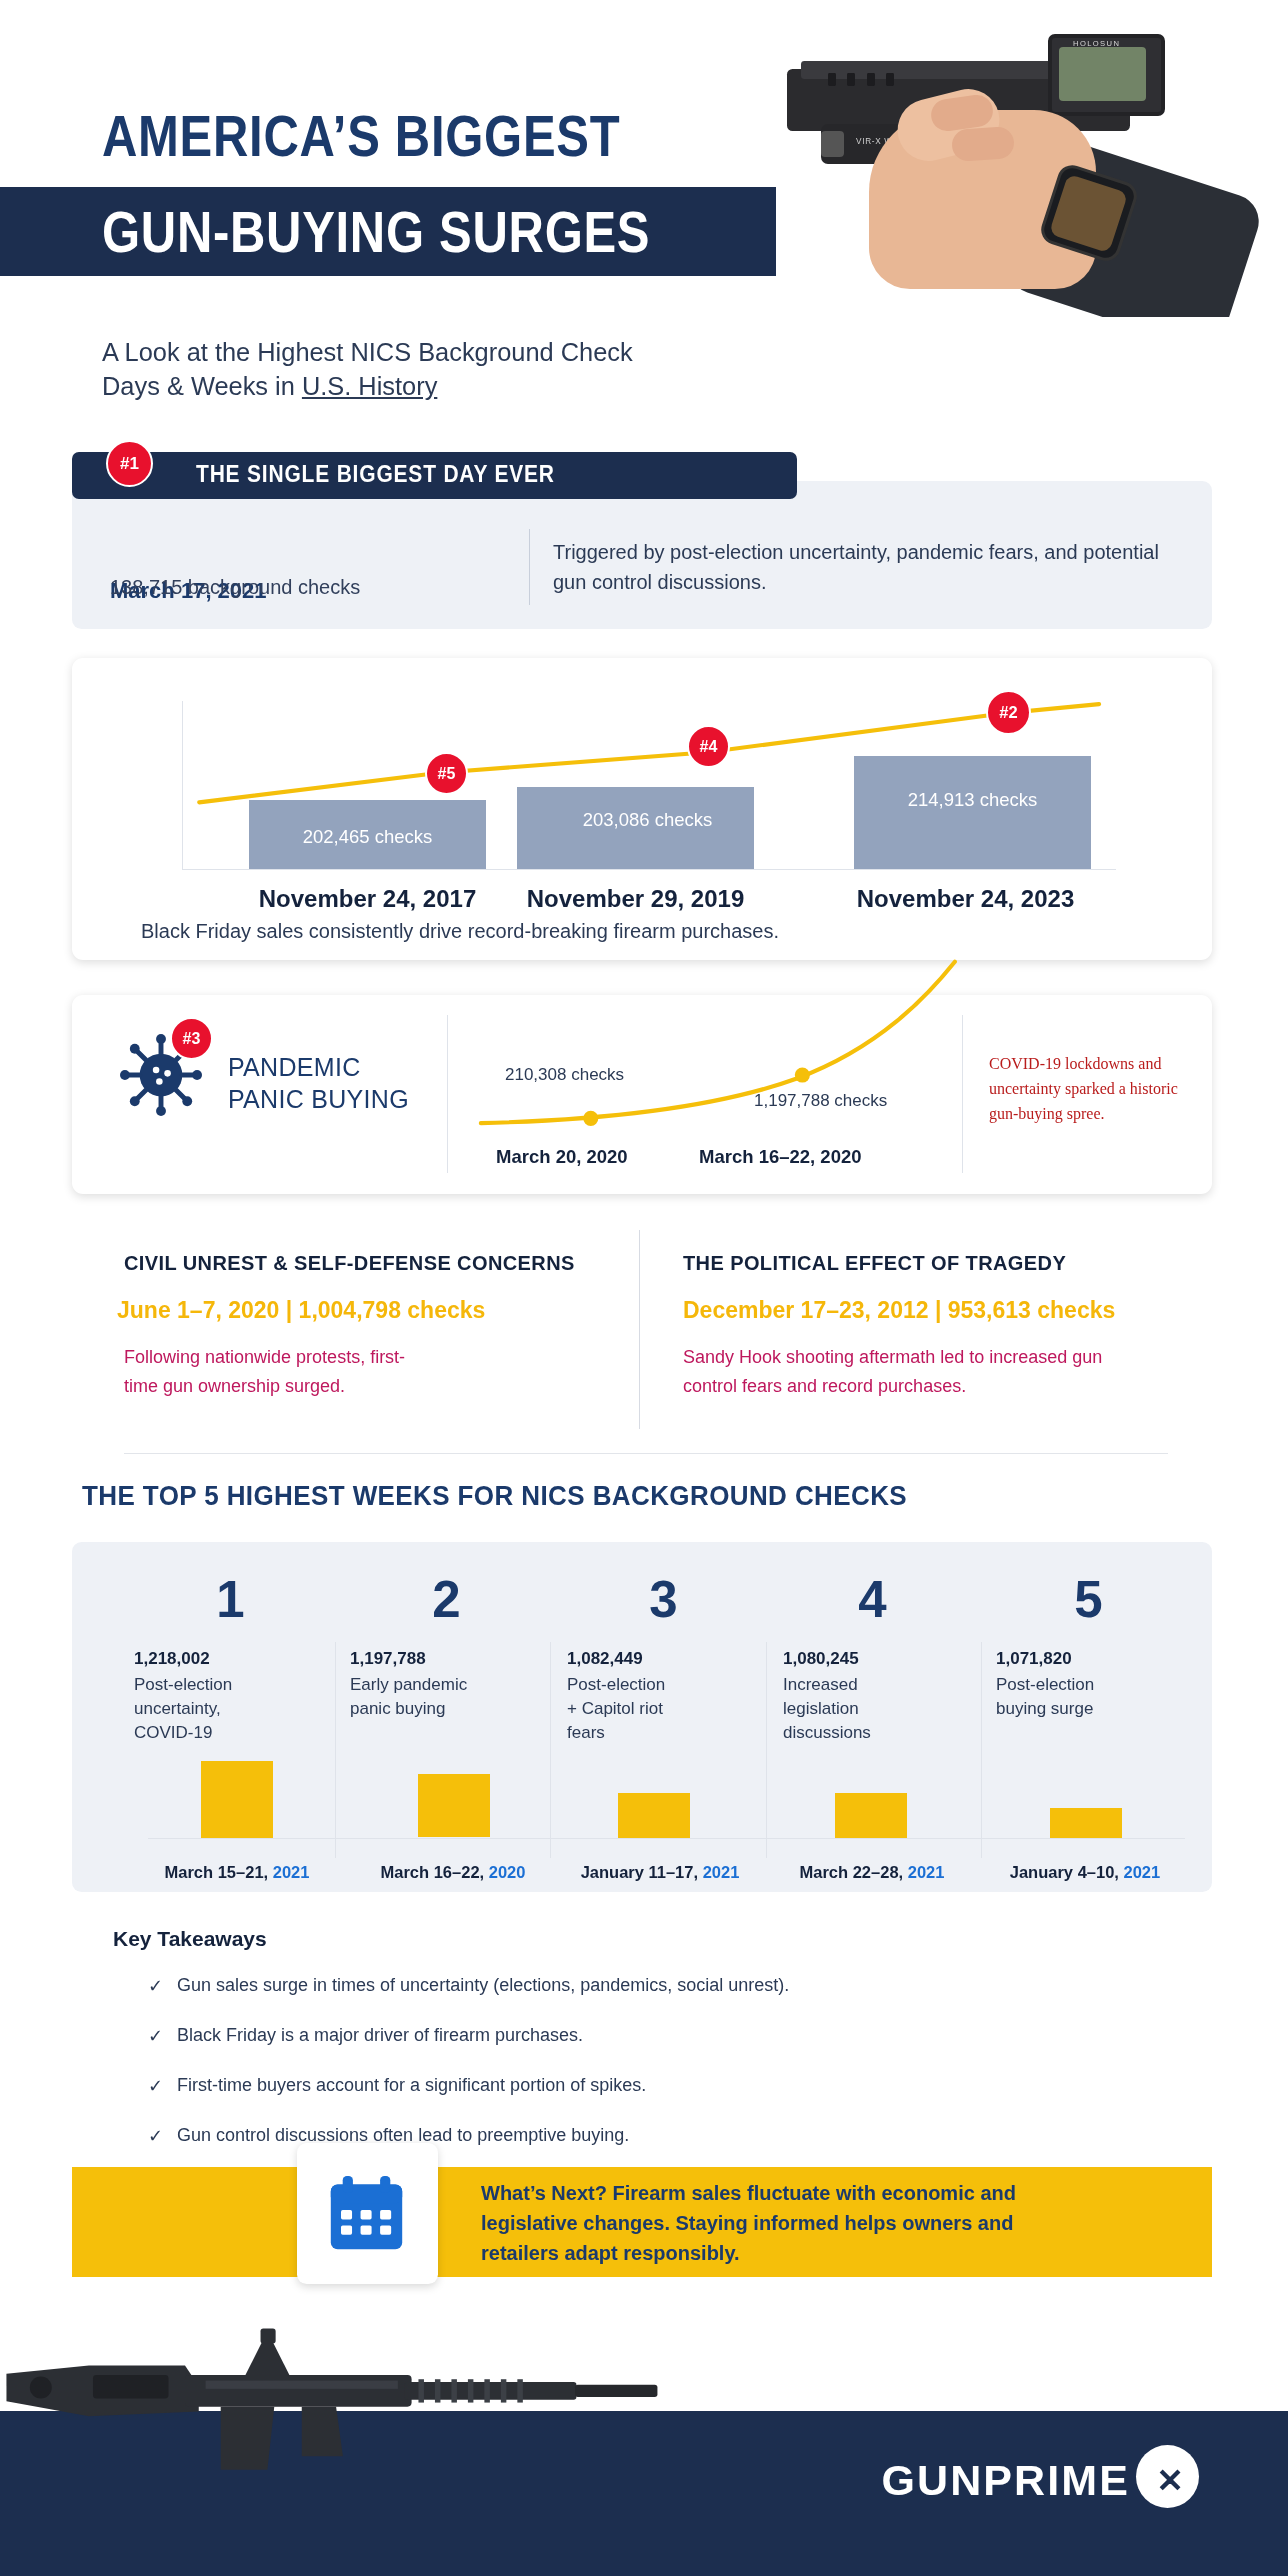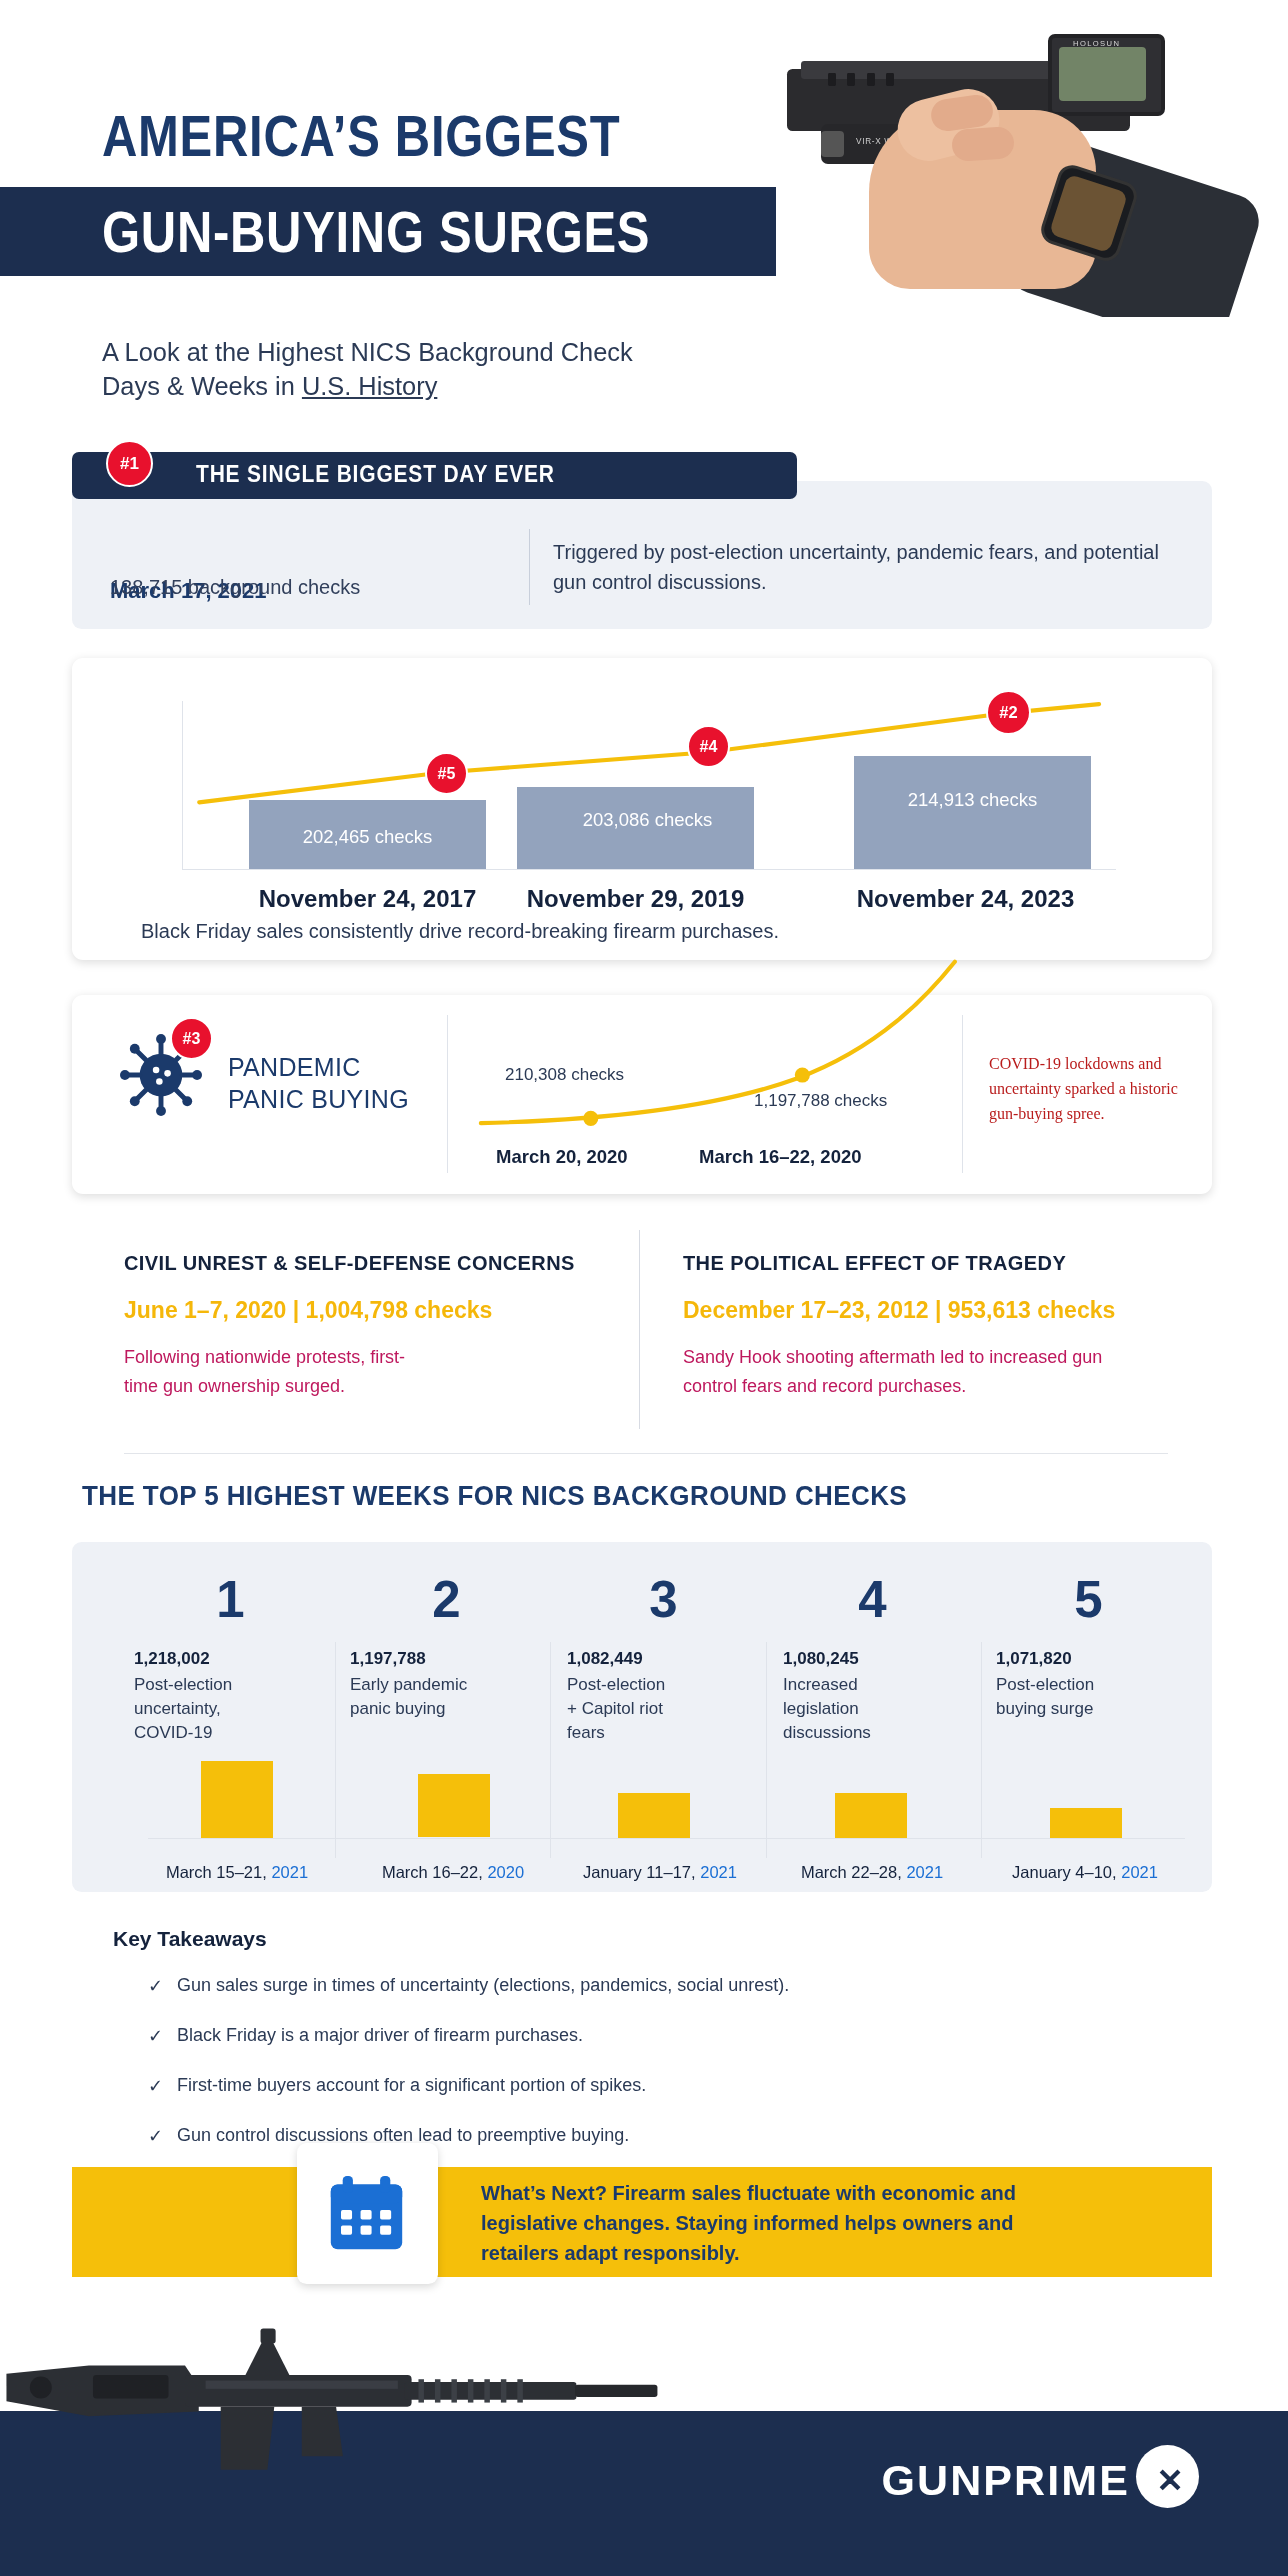--- a/index.html
+++ b/index.html
@@ -146,21 +146,21 @@
     position: absolute; left: 72px; top: 1542px; width: 1140px; height: 350px;
     background: #eef1f6; border-radius: 9.6px;
   }
   .t5-rank {
     position: absolute; font-size: 51px; font-weight: 800; color: #1b3a6b; text-align: center; width: 179px;
   }
   .t5-num { position: absolute; font-size: 17px; font-weight: 800; color: #14223c; }
   .t5-desc { position: absolute; font-size: 17px; line-height: 24px; color: #2b3a55; }
   .t5-bar { position: absolute; background: #f5bf0a; }
   .t5-sep { position: absolute; width: 1.4px; background: #dfe3ea; top: 1642px; height: 216px; }
-  .t5-date { position: absolute; font-size: 16.5px; font-weight: 400; color: #14223c; text-align: center; width: 220px; }
+  .t5-date { position: absolute; font-size: 16.5px; font-weight: 700; color: #14223c; text-align: center; width: 220px; }
   .t5-date .yr { color: #1b6fd4; }
 
   
   .kt-title { position: absolute; left: 113px; top: 1927px; font-size: 21px; font-weight: 800; color: #14223c; }
   .kt-item { position: absolute; font-size: 18px; color: #2b3a55; }
   .kt-check { position: absolute; font-size: 18px; color: #2b3a55; }
 
   
   .next-band {
     position: absolute; left: 72px; top: 2167px; width: 1140px; height: 110px; background: #f5bf0a;
@@ -306,21 +306,21 @@
   <div class="p-lbl" style="left:505px; top:1065px;">210,308 checks</div>
   <div class="p-date" style="left:496px; top:1146px;">March 20, 2020</div>
   <div class="p-lbl" style="left:754px; top:1091px;">1,197,788 checks</div>
   <div class="p-date" style="left:699px; top:1146px;">March 16–22, 2020</div>
   <div class="p-desc">
     <span>COVID-19 lockdowns and uncertainty sparked a historic gun-buying spree.</span>
   </div>
 
   <div class="col-divider"></div>
   <div class="c-head" style="left:124px; top:1252px;">CIVIL UNREST &amp; SELF-DEFENSE CONCERNS</div>
-  <div class="c-stat" style="left:124px; top:1297px;">June 1–7, 2020 | 1,004,798 checks</div>
+  <div class="c-stat" style="left:117px; top:1297px;">June 1–7, 2020 | 1,004,798 checks</div>
   <div class="c-body" style="left:124px; top:1343px; width:467px;">
     <span>Following nationwide protests, first-</span><br>
     <span>time gun ownership surged.</span>
   </div>
 
   <div class="c-head" style="left:683px; top:1252px;">THE POLITICAL EFFECT OF TRAGEDY</div>
   <div class="c-stat" style="left:683px; top:1297px;">December 17–23, 2012 | 953,613 checks</div>
   <div class="c-body" style="left:683px; top:1343px; width:501px;">
     <span>Sandy Hook shooting aftermath led to increased gun</span><br>
     <span>control fears and record purchases.</span>

